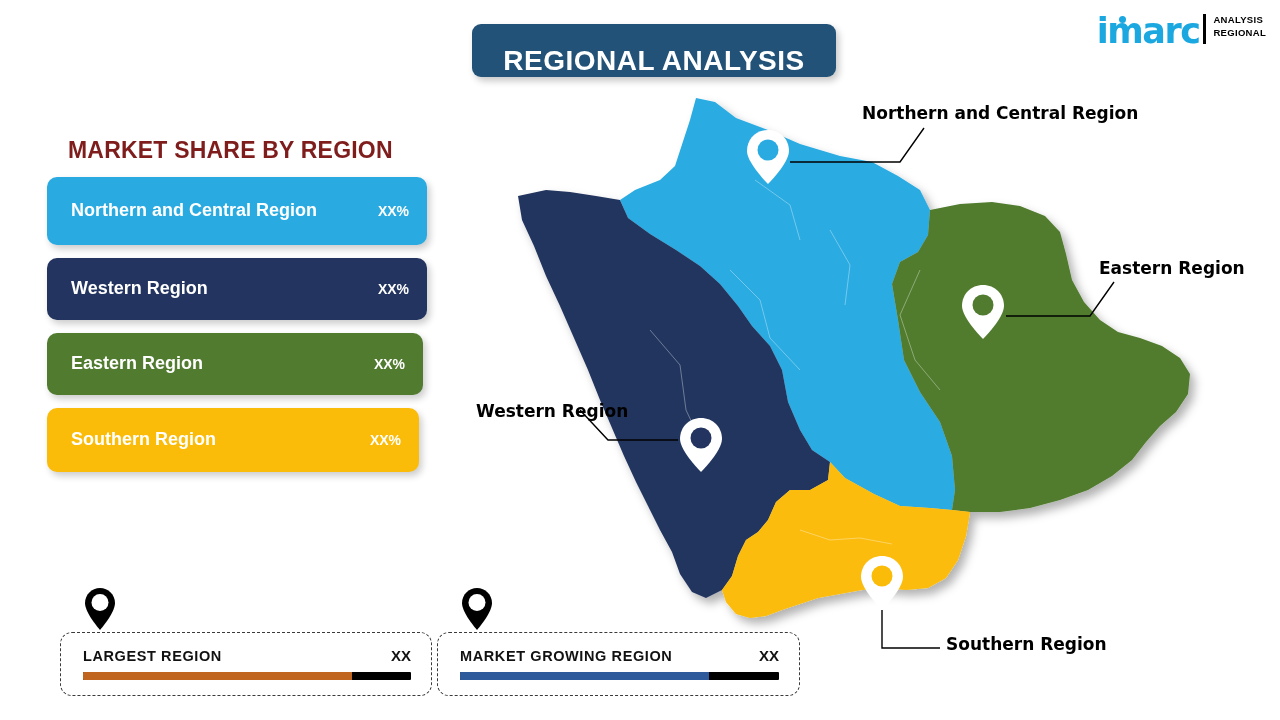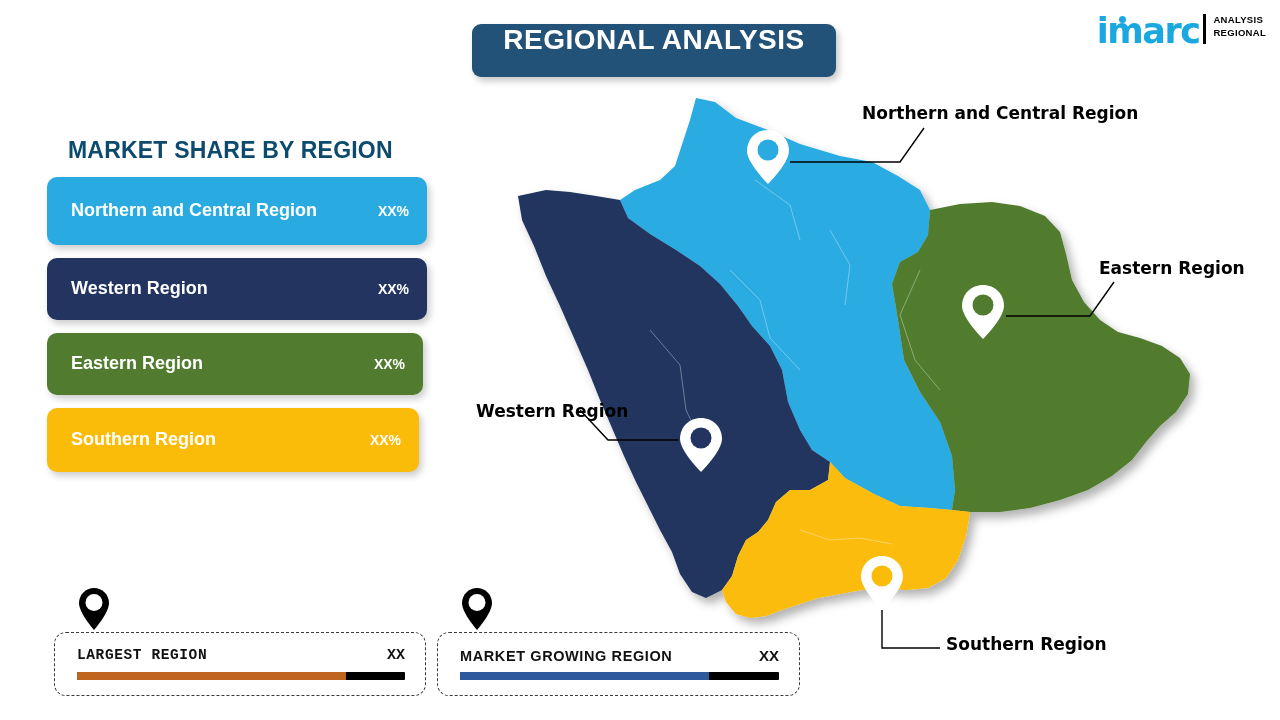--- a/index.html
+++ b/index.html
@@ -19,21 +19,21 @@
   .title-banner {
     position: absolute;
     left: 472px;
     top: 24px;
     width: 364px;
     height: 53px;
     background: #225277;
     border-radius: 9px;
     box-shadow: 3px 4px 7px rgba(0,0,0,0.22);
     display: flex;
-    align-items: flex-start;
+    align-items: flex-end;
     justify-content: center;
   }
   .title-banner .title-text {
     color: #ffffff;
     font-size: 28px;
     font-weight: bold;
     letter-spacing: 0.5px;
     white-space: nowrap;
   }
 
@@ -80,21 +80,21 @@
     letter-spacing: 0.3px;
   }
 
   
   .legend-heading {
     position: absolute;
     left: 68px;
     top: 137px;
     font-size: 23px;
     font-weight: bold;
-    color: #0c4a6e;
+    color: #7f1d1d;
     letter-spacing: 0.2px;
     white-space: nowrap;
     text-align: right;
   }
   .legend-list {
     position: absolute;
     left: 47px;
     top: 177px;
     width: 390px;
   }
@@ -183,21 +183,21 @@
     height: 8px;
     width: 100%;
     background: #000000;
     border-radius: 1px;
     overflow: hidden;
   }
   .stat-fill {
     height: 100%;
   }
 
-  #card-largest { left: 54px; top: 632px; width: 372px; font-family: Liberation Mono, monospace; }
+  #card-largest { left: 60px; top: 632px; width: 372px; }
   #card-fastest { left: 437px; top: 632px; width: 363px; }
 </style>
 </head>
 <body>
 
 <div class="title-banner" style="background: rgb(34, 82, 119);">
   <span class="title-text">REGIONAL ANALYSIS</span>
 </div>
 
 <div class="logo">

